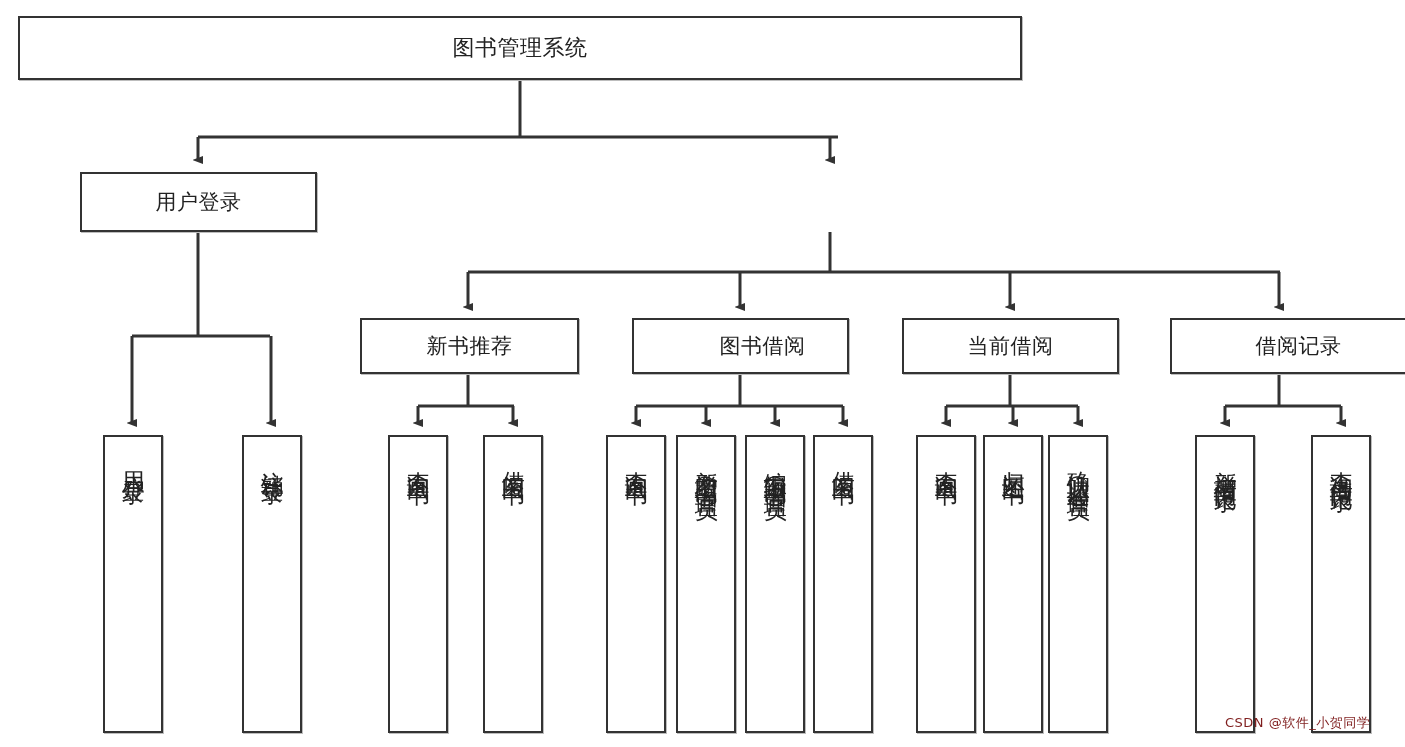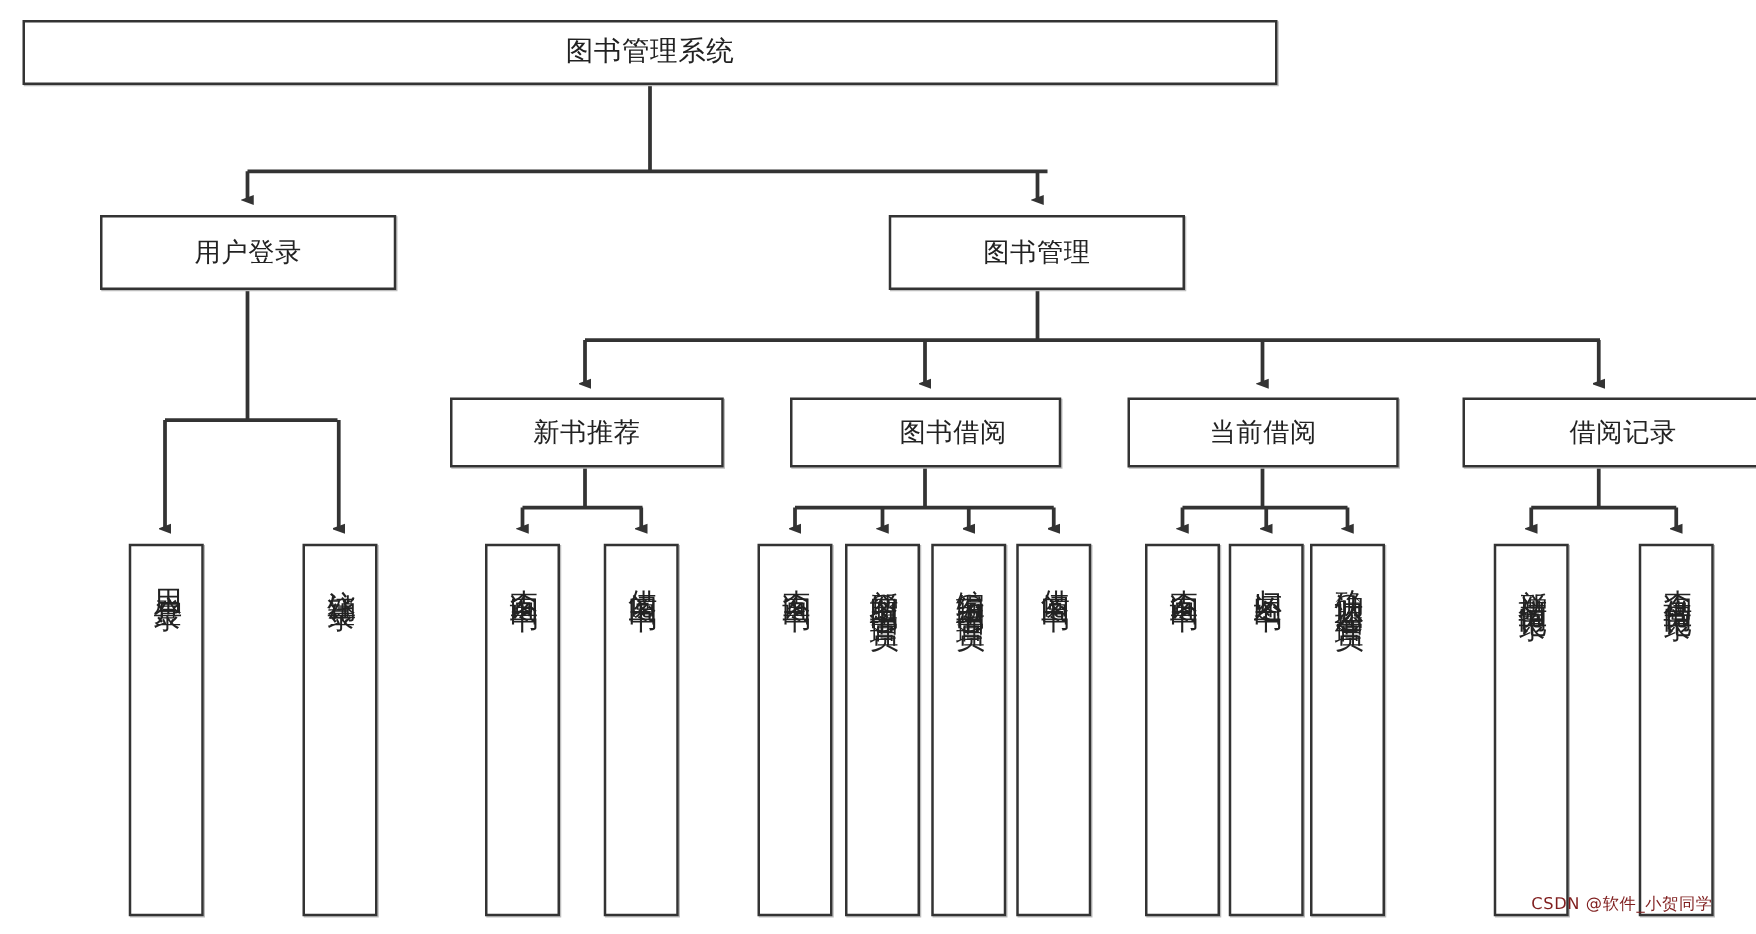--- a/index.html
+++ b/index.html
@@ -121,31 +121,28 @@
     <path d="M946,406 L946,423" stroke="#333333" stroke-width="3" fill="none" marker-end="url(#arrow)"></path>
     <path d="M1013,406 L1013,423" stroke="#333333" stroke-width="3" fill="none" marker-end="url(#arrow)"></path>
     <path d="M1078,406 L1078,423" stroke="#333333" stroke-width="3" fill="none" marker-end="url(#arrow)"></path>
 
     <path d="M1279,374 L1279,406" stroke="#333333" stroke-width="3" fill="none"></path>
     <path d="M1225,406 L1341,406" stroke="#333333" stroke-width="3" fill="none"></path>
     <path d="M1225,406 L1225,423" stroke="#333333" stroke-width="3" fill="none" marker-end="url(#arrow)"></path>
     <path d="M1341,406 L1341,423" stroke="#333333" stroke-width="3" fill="none" marker-end="url(#arrow)"></path>
   </svg>
 
-  <div class="node horiz root" style="left:18px; top:16px; width:1004px; height:52px;">
+  <div class="node horiz root" style="left:18px; top:16px; width:1004px; height:64px;">
     <span class="label">图书管理系统</span>
   </div>
 
   <div class="node horiz" style="left:80px; top:172px; width:237px; height:60px;">
     <span class="label">用户登录</span>
   </div>
 
-  <div class="node horiz" style="left:711px; top:172px; width:237px; height:60px;">
-    <span class="label">图书管理</span>
-  </div>
 
   <div class="node horiz" style="left:360px; top:318px; width:219px; height:56px;">
     <span class="label">新书推荐</span>
   </div>
 
   <div class="node horiz" style="left:632px; top:318px; width:217px; height:56px;padding-left:44px;">
     <span class="label">图书借阅</span>
   </div>
 
   <div class="node horiz" style="left:902px; top:318px; width:217px; height:56px;">

